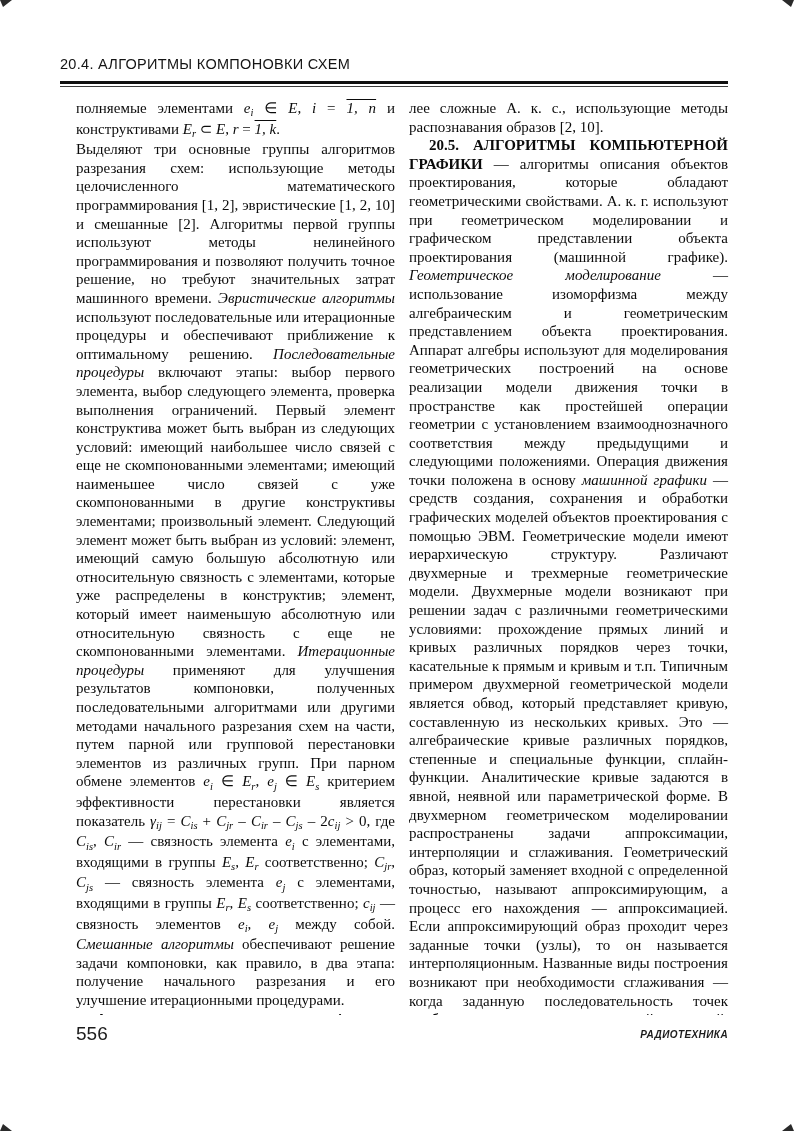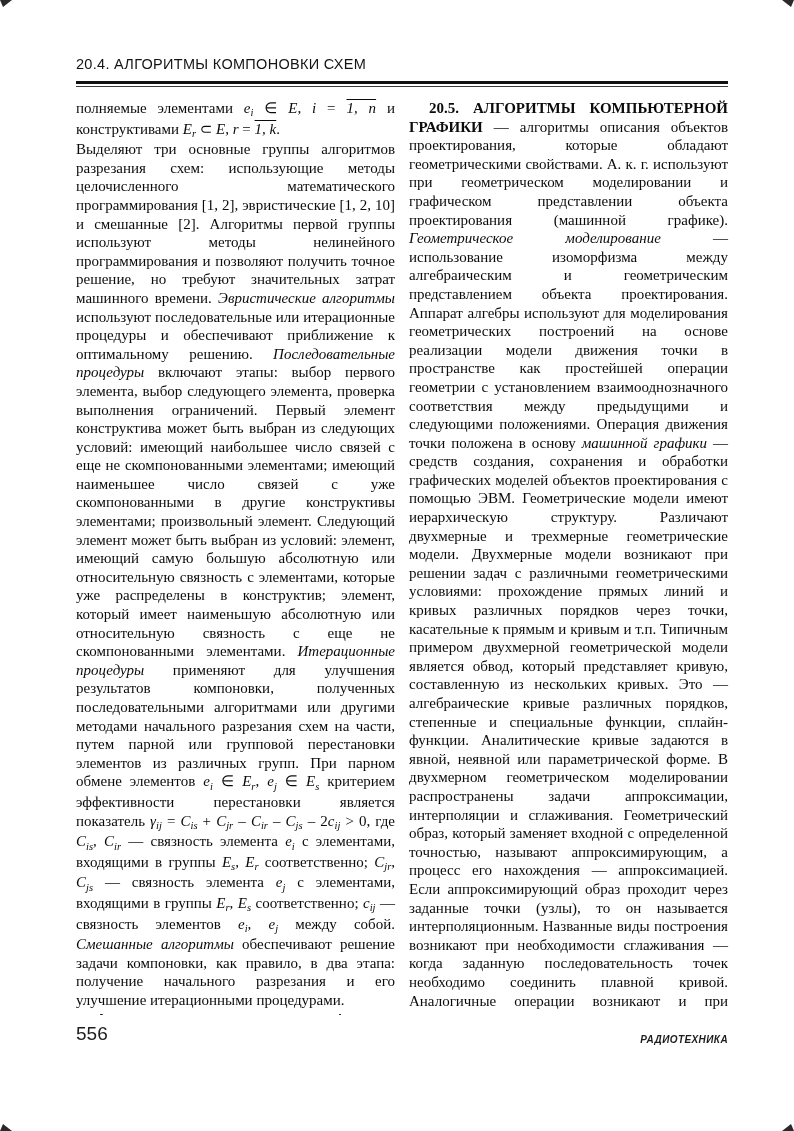--- a/index.html
+++ b/index.html
@@ -6,21 +6,21 @@
   .page{
     position:relative;
     width:794px;height:1131px;
     background:#ffffff;
     font-family:"Liberation Serif", serif;
     color:#0b0b0b;
     overflow:hidden;
     margin:0 auto;
   }
   
-  .header{position:absolute;left:76px;right:66px;top:56px;}
+  .header{position:absolute;left:60px;right:66px;top:56px;}
   .header-title{
     font-family:"Liberation Sans", sans-serif;
     font-size:14.5px;letter-spacing:.3px;color:#141414;
   }
   .header-rule{margin-top:9px;height:2px;border-top:3px solid #101010;border-bottom:1px solid #3a3a3a;}
   
   .content{
     position:absolute;left:76px;right:65px;top:99px;height:916px;
     display:flex;gap:14px;overflow:hidden;
     font-size:15px;line-height:18.6px;text-align:justify;
@@ -28,21 +28,21 @@
   .col{width:319px;flex:0 0 auto;}
   p.para{margin:0;padding:0;}
   p.para.indent{text-indent:20px;}
   .run-i{font-style:italic;}
   .run-b{font-weight:700;margin-top:48px;}
   .run-s{font-style:italic;font-size:70%;position:relative;top:.33em;}
   .run-o{font-style:italic;text-decoration:overline;}
   
   .footer{
     position:absolute;left:76px;right:66px;top:1023px;
-    display:flex;justify-content:space-between;align-items:flex-end;
+    display:flex;justify-content:space-between;align-items:center;
   }
   .page-num{font-family:"Liberation Sans", sans-serif;font-size:19px;color:#1c1c1c;}
   .journal{font-family:"Liberation Sans", sans-serif;font-style:italic;font-weight:700;
            font-size:10px;letter-spacing:.4px;color:#1c1c1c;}
   
   .corner{position:absolute;width:0;height:0;border-style:solid;border-color:transparent;}
   .corner.tl{top:0;left:0;border-top:7px solid #2a2a2a;border-right:9px solid transparent;}
   .corner.tr{top:0;right:0;border-top:7px solid #2a2a2a;border-left:9px solid transparent;}
   .corner.bl{bottom:0;left:0;border-bottom:7px solid #2a2a2a;border-right:9px solid transparent;}
   .corner.br{bottom:0;right:0;border-bottom:7px solid #2a2a2a;border-left:9px solid transparent;}
@@ -62,20 +62,21 @@
     <div class="header-rule"></div>
   </div>
 
   <div class="content">
     <div class="col">
         <p class="para"><span>полняемые элементами </span><span class="run-i">e</span><span class="run-s">i</span><span> ∈ </span><span class="run-i">E</span><span>, </span><span class="run-i">i</span><span> = </span><span class="run-o">1, n</span><span> и конструктивами </span><span class="run-i">E</span><span class="run-s">r</span><span> ⊂ </span><span class="run-i">E</span><span>, </span><span class="run-i">r</span><span> = </span><span class="run-o">1, k</span><span>.</span></p>
         <p class="para"><span>Выделяют три основные группы алгоритмов разрезания схем: использующие методы целочисленного математического программирования [1, 2], эвристические [1, 2, 10] и смешанные [2]. Алгоритмы первой группы используют методы нелинейного программирования и позволяют получить точное решение, но требуют значительных затрат машинного времени. </span><span class="run-i">Эвристические алгоритмы</span><span> используют последовательные или итерационные процедуры и обеспечивают приближение к оптимальному решению. </span><span class="run-i">Последовательные процедуры</span><span> включают этапы: выбор первого элемента, выбор следующего элемента, проверка выполнения ограничений. Первый элемент конструктива может быть выбран из следующих условий: имеющий наибольшее число связей с еще не скомпонованными элементами; имеющий наименьшее число связей с уже скомпонованными в другие конструктивы элементами; произвольный элемент. Следующий элемент может быть выбран из условий: элемент, имеющий самую большую абсолютную или относительную связность с элементами, которые уже распределены в конструктив; элемент, который имеет наименьшую абсолютную или относительную связность с еще не скомпонованными элементами. </span><span class="run-i">Итерационные процедуры</span><span> применяют для улучшения результатов компоновки, полученных последовательными алгоритмами или другими методами начального разрезания схем на части, путем парной или групповой перестановки элементов из различных групп. При парном обмене элементов </span><span class="run-i">e</span><span class="run-s">i</span><span> ∈ </span><span class="run-i">E</span><span class="run-s">r</span><span>, </span><span class="run-i">e</span><span class="run-s">j</span><span> ∈ </span><span class="run-i">E</span><span class="run-s">s</span><span> критерием эффективности перестановки является показатель </span><span class="run-i">γ</span><span class="run-s">ij</span><span> = </span><span class="run-i">C</span><span class="run-s">is</span><span> + </span><span class="run-i">C</span><span class="run-s">jr</span><span> – </span><span class="run-i">C</span><span class="run-s">ir</span><span> – </span><span class="run-i">C</span><span class="run-s">js</span><span> – 2</span><span class="run-i">c</span><span class="run-s">ij</span><span> &gt; 0, где </span><span class="run-i">C</span><span class="run-s">is</span><span>, </span><span class="run-i">C</span><span class="run-s">ir</span><span> — связность элемента </span><span class="run-i">e</span><span class="run-s">i</span><span> с элементами, входящими в группы </span><span class="run-i">E</span><span class="run-s">s</span><span>, </span><span class="run-i">E</span><span class="run-s">r</span><span> соответственно; </span><span class="run-i">C</span><span class="run-s">jr</span><span>, </span><span class="run-i">C</span><span class="run-s">js</span><span> — связность элемента </span><span class="run-i">e</span><span class="run-s">j</span><span> с элементами, входящими в группы </span><span class="run-i">E</span><span class="run-s">r</span><span>, </span><span class="run-i">E</span><span class="run-s">s</span><span> соответственно; </span><span class="run-i">c</span><span class="run-s">ij</span><span> — связность элементов </span><span class="run-i">e</span><span class="run-s">i</span><span>, </span><span class="run-i">e</span><span class="run-s">j</span><span> между собой. </span><span class="run-i">Смешанные алгоритмы</span><span> обеспечивают решение задачи компоновки, как правило, в два этапа: получение начального разрезания и его улучшение итерационными процедурами.</span></p>
         <p class="para indent"><span class="run-b">Алгоритмы типизации схем</span><span> — А. к. с., учитывающие наперед заданные функции </span></p>
       </div>
     <div class="col">
+        <p class="para"><span>лее сложные А. к. с., использующие методы распознавания образов [2, 10].</span></p>
         <p class="para indent"><span class="run-b">20.5. АЛГОРИТМЫ КОМПЬЮТЕРНОЙ ГРАФИКИ</span><span> — алгоритмы описания объектов проектирования, которые обладают геометрическими свойствами. А. к. г. используют при геометрическом моделировании и графическом представлении объекта проектирования (машинной графике). </span><span class="run-i">Геометрическое моделирование</span><span> — использование изоморфизма между алгебраическим и геометрическим представлением объекта проектирования. Аппарат алгебры используют для моделирования геометрических построений на основе реализации модели движения точки в пространстве как простейшей операции геометрии с установлением взаимооднозначного соответствия между предыдущими и следующими положениями. Операция движения точки положена в основу </span><span class="run-i">машинной графики</span><span> — средств создания, сохранения и обработки графических моделей объектов проектирования с помощью ЭВМ. Геометрические модели имеют иерархическую структуру. Различают двухмерные и трехмерные геометрические модели. Двухмерные модели возникают при решении задач с различными геометрическими условиями: прохождение прямых линий и кривых различных порядков через точки, касательные к прямым и кривым и т.п. Типичным примером двухмерной геометрической модели является обвод, который представляет кривую, составленную из нескольких кривых. Это — алгебраические кривые различных порядков, степенные и специальные функции, сплайн-функции. Аналитические кривые задаются в явной, неявной или параметрической форме. В двухмерном геометрическом моделировании распространены задачи аппроксимации, интерполяции и сглаживания. Геометрический образ, который заменяет входной с определенной точностью, называют аппроксимирующим, а процесс его нахождения — аппроксимацией. Если аппроксимирующий образ проходит через заданные точки (узлы), то он называется интерполяционным. Названные виды построения возникают при необходимости сглаживания — когда заданную последовательность точек необходимо соединить плавной кривой. Аналогичные операции возникают и при трехмерном геометрическом моделировании, когда интерполяцию и аппроксимацию нужно выполнить для поверхностей, заданных дискретно в виде регулярного или нерегулярного набора точек и линий. При этом используют каркасно-параметрическое</span></p>
       </div>
   </div>
 
   <div class="footer">
     <div class="page-num">556</div>
     <div class="journal">РАДИОТЕХНИКА</div>
   </div>
 
 </div>

